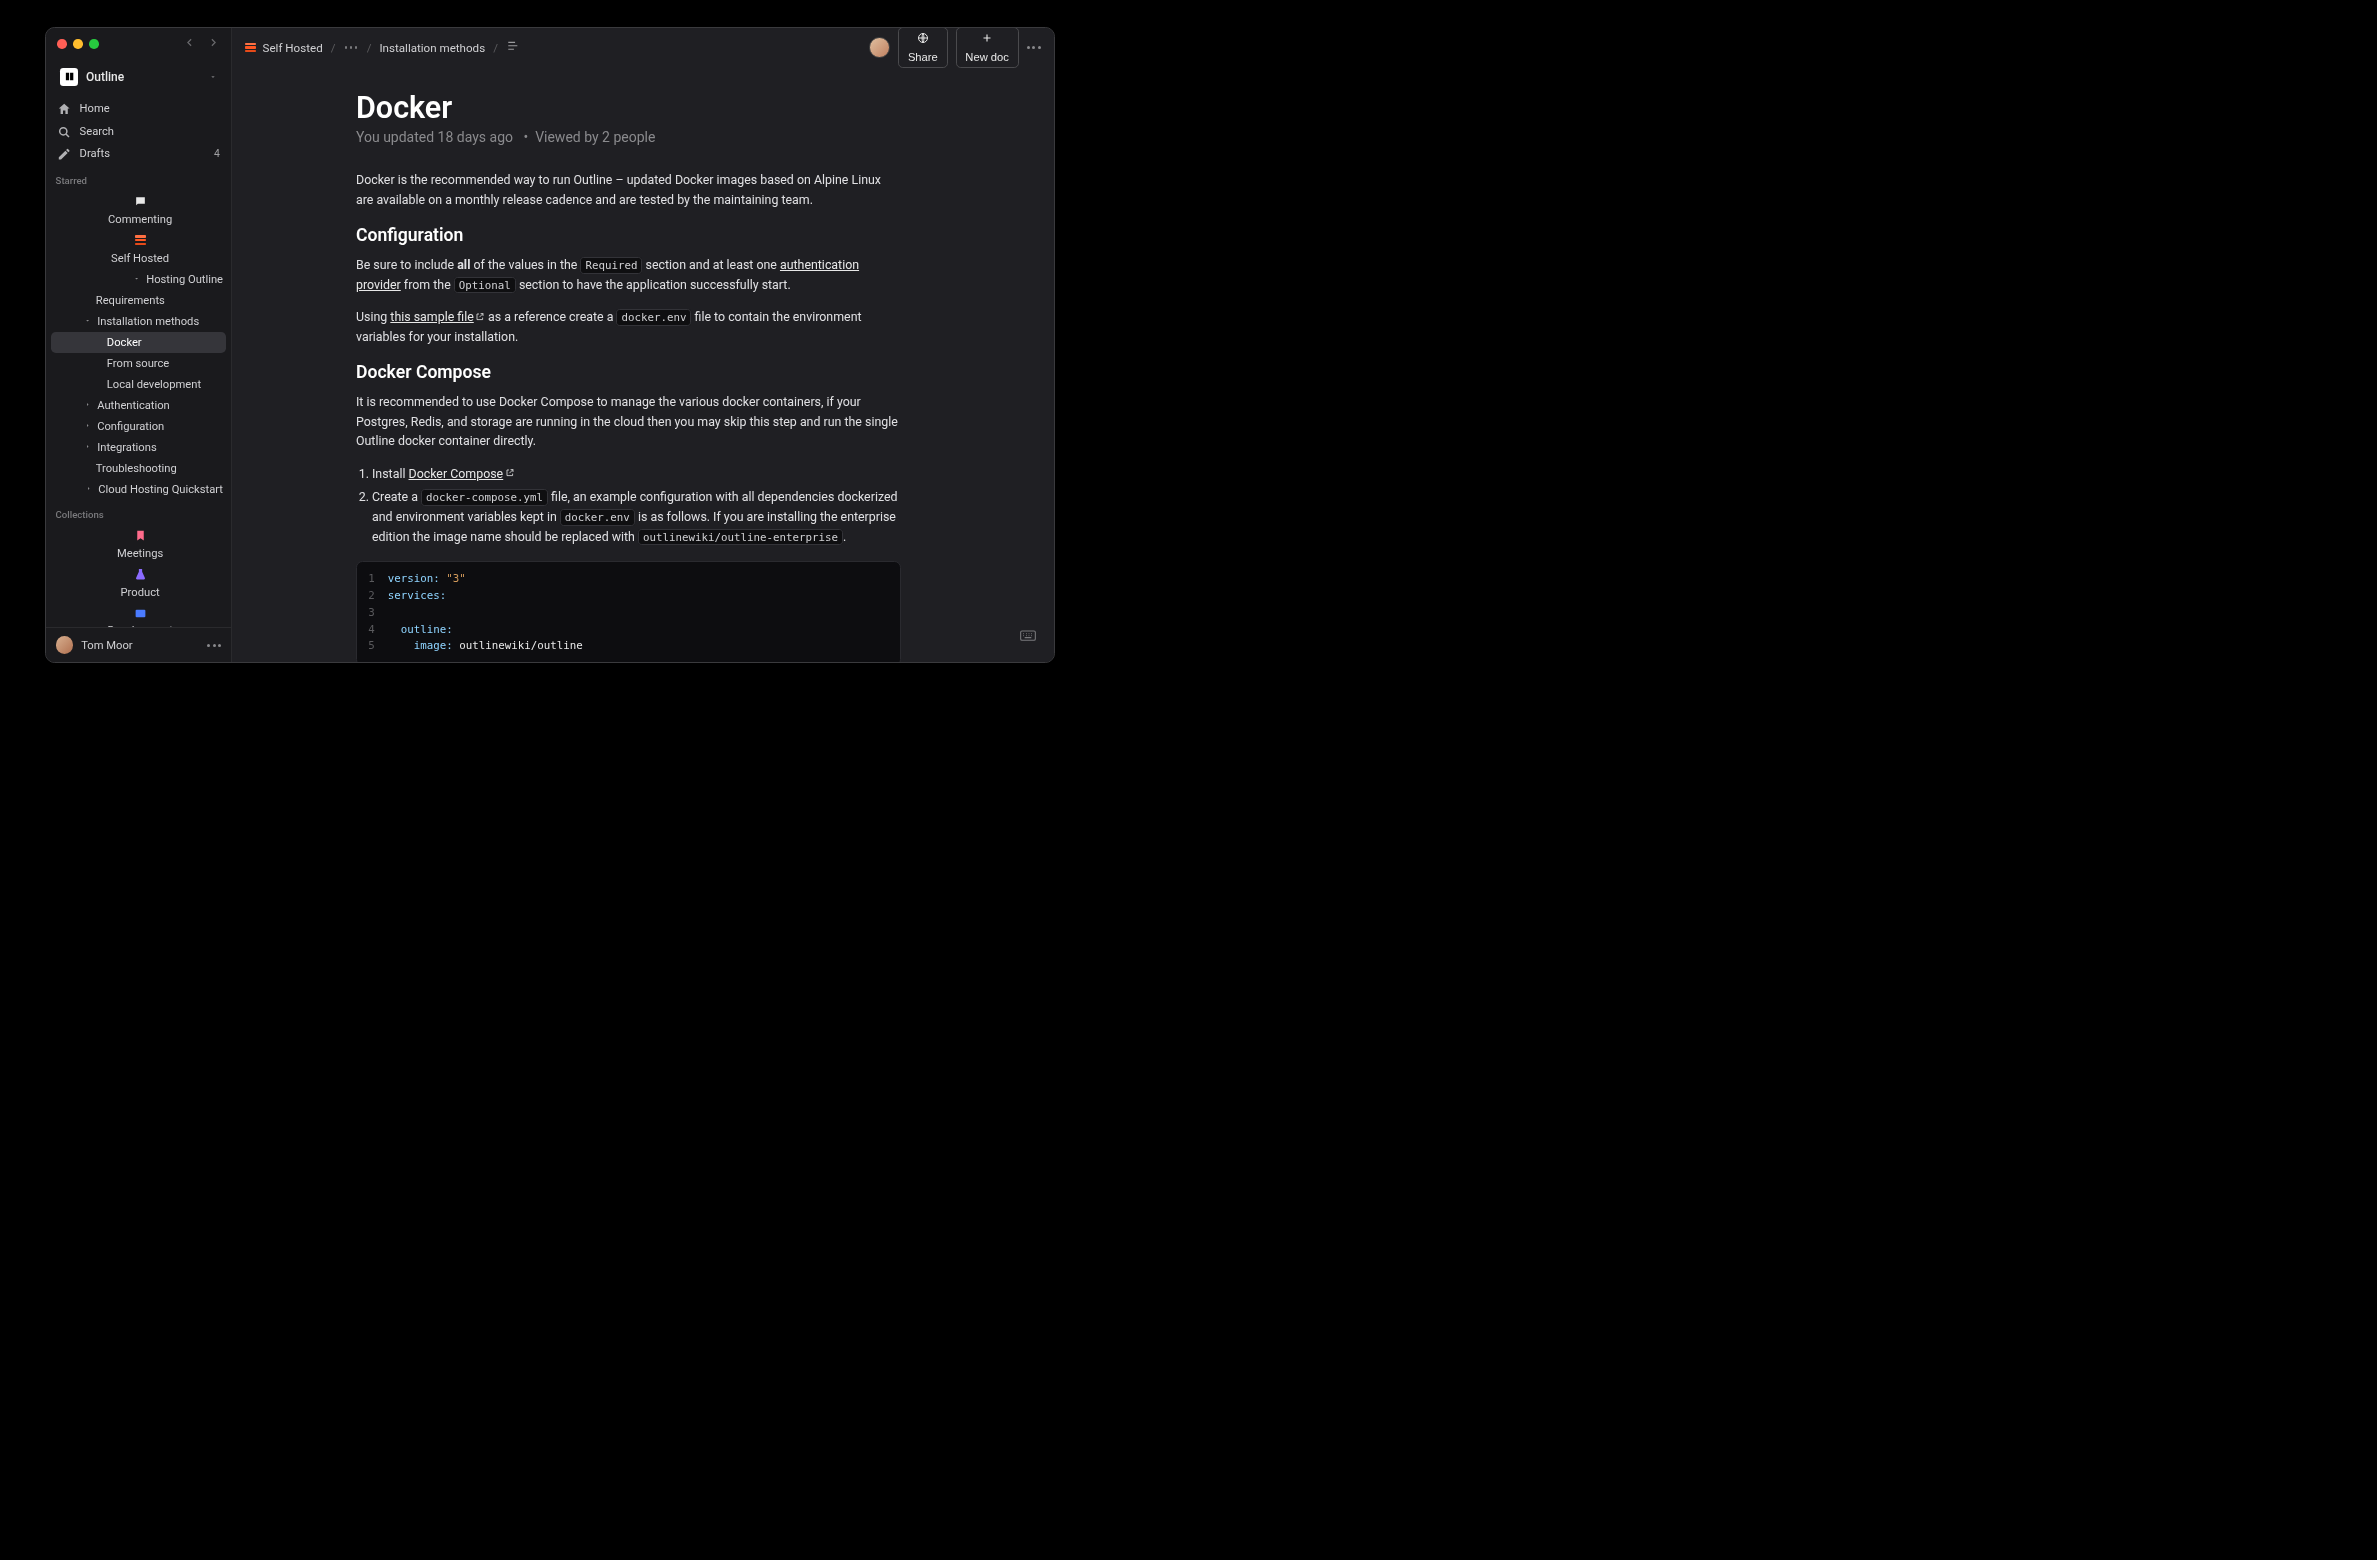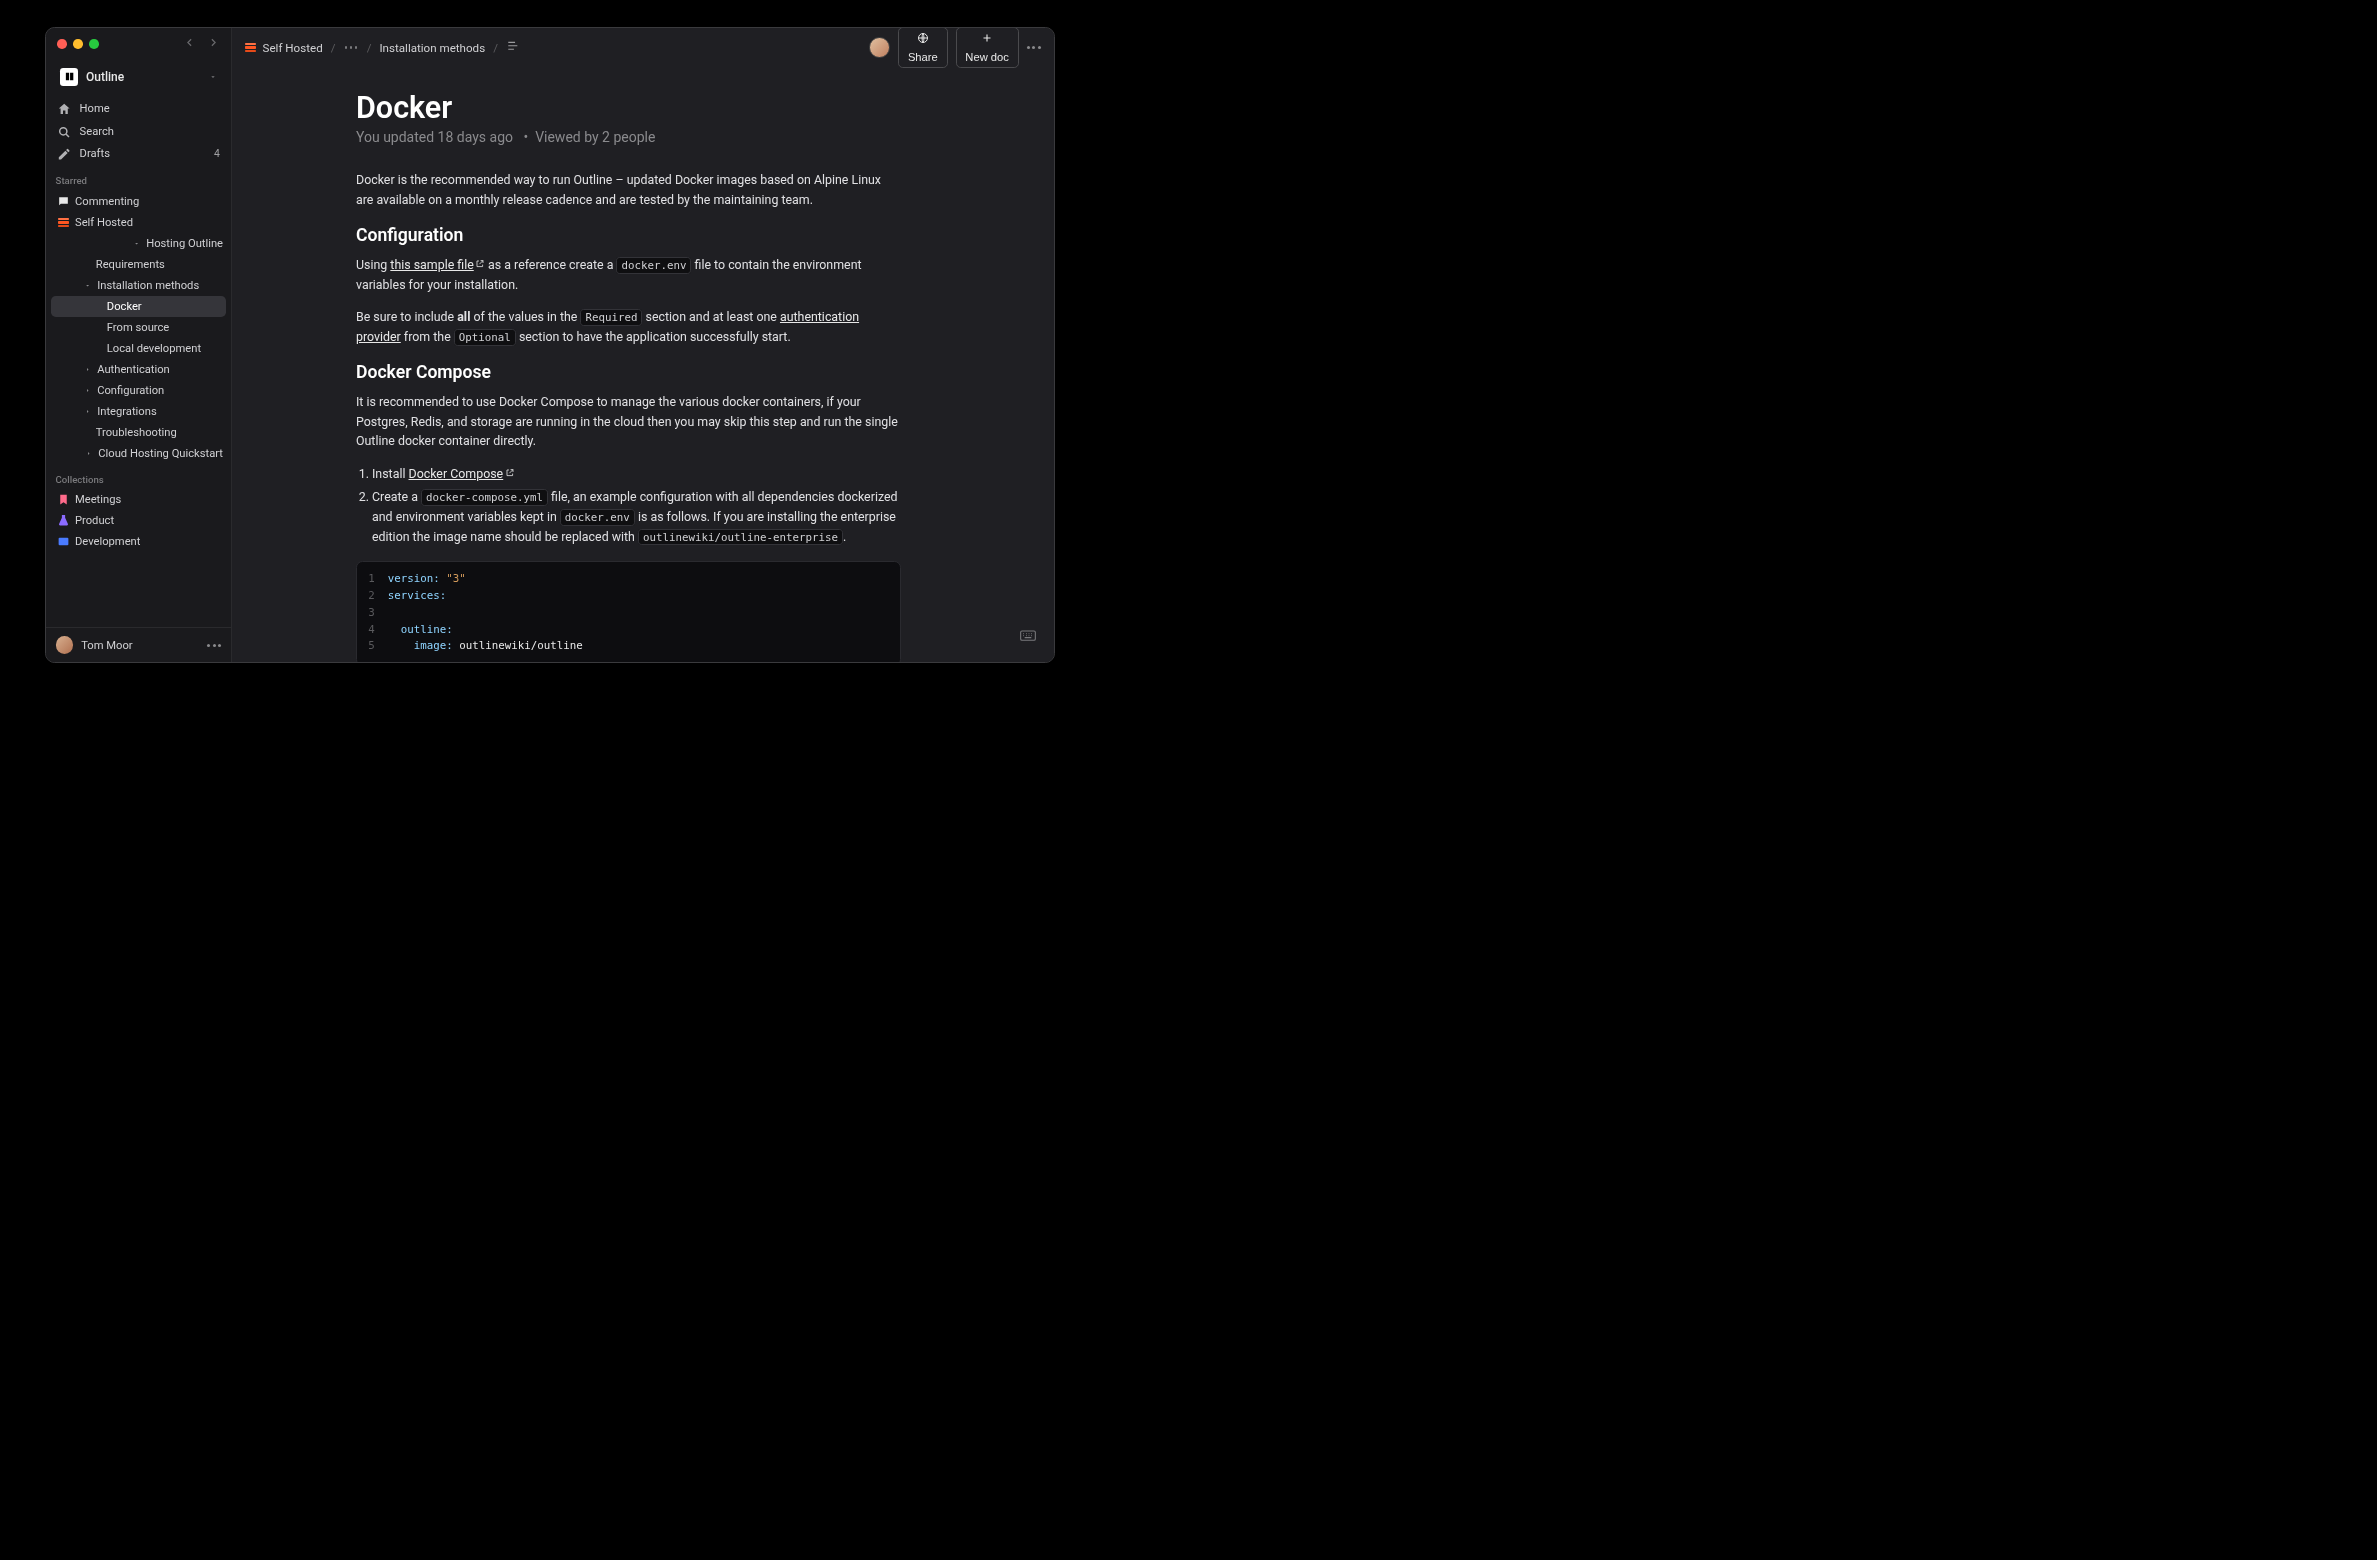--- a/index.html
+++ b/index.html
@@ -88,21 +88,21 @@
   padding: 4px 3.2px 4px 6.4px;
   font-size: 11.2px;
   color: #d0d0d3;
   border-radius: 4.8px;
   cursor: pointer;
 }
 .tree-item.active { background: #35353a; color: #fff; }
 .tree-item .caret { width: 9.6px; display:flex; align-items:center; justify-content:center; color: #8a8a8d; }
 .tree-item .caret svg { width: 7.2px; height: 7.2px; }
 .tree-item .doc-icon { width: 13px; height: 13px; display:flex; align-items:center; justify-content:center; flex-shrink:0;}
-.indent-0 { padding-left: 6.4px; }
+.indent-0 { padding-left: 6.4px; flex-direction: column; }
 .indent-1 { padding-left: 17.6px; justify-content: flex-end; }
 .indent-2 { padding-left: 32px; }
 .indent-3 { padding-left: 45px; }
 .indent-4 { padding-left: 56px; }
 .sidebar-scroll { flex:1; overflow-y:auto; }
 .sidebar-footer {
   display: flex; align-items: center; gap: 8px;
   padding: 8px 9.6px;
   border-top: 0.8px solid #2a2a2d;
 }
@@ -454,27 +454,27 @@
           <span>You updated 18 days ago</span>
           &nbsp;&nbsp;<span>•</span>&nbsp;
           <span>Viewed by 2 people</span>
         </div>
 
         <p>Docker is the recommended way to run Outline – updated Docker images based on Alpine Linux are available on a monthly release cadence and are tested by the maintaining team.</p>
 
         <h2>Configuration</h2>
 
         <p>
+          <span>Be sure to include </span><strong>all</strong><span> of the values in the </span><code class="inline">Required</code><span> section and at least one </span><a>authentication provider</a><span> from the </span><code class="inline">Optional</code><span> section to have the application successfully start.</span>
+        </p>
+
+        <p>
           <span>Using </span><a><span>this sample file</span><span class="ext-icon"><svg viewBox="0 0 24 24" fill="none" stroke="currentColor" stroke-width="2">
                   <path d="M14 4h6v6M20 4l-9 9M19 14v5H5V5h5"></path>
                 </svg></span></a><span> as a reference create a </span><code class="inline">docker.env</code><span> file to contain the environment variables for your installation.</span>
-        </p>
-
-        <p>
-          <span>Be sure to include </span><strong>all</strong><span> of the values in the </span><code class="inline">Required</code><span> section and at least one </span><a>authentication provider</a><span> from the </span><code class="inline">Optional</code><span> section to have the application successfully start.</span>
         </p>
 
         <h2>Docker Compose</h2>
 
         <p>It is recommended to use Docker Compose to manage the various docker containers, if your Postgres, Redis, and storage are running in the cloud then you may skip this step and run the single Outline docker container directly.</p>
 
         <ol>
           <li>
             <span>Install </span><a><span>Docker Compose</span><span class="ext-icon"><svg viewBox="0 0 24 24" fill="none" stroke="currentColor" stroke-width="2">
                     <path d="M14 4h6v6M20 4l-9 9M19 14v5H5V5h5"></path>

